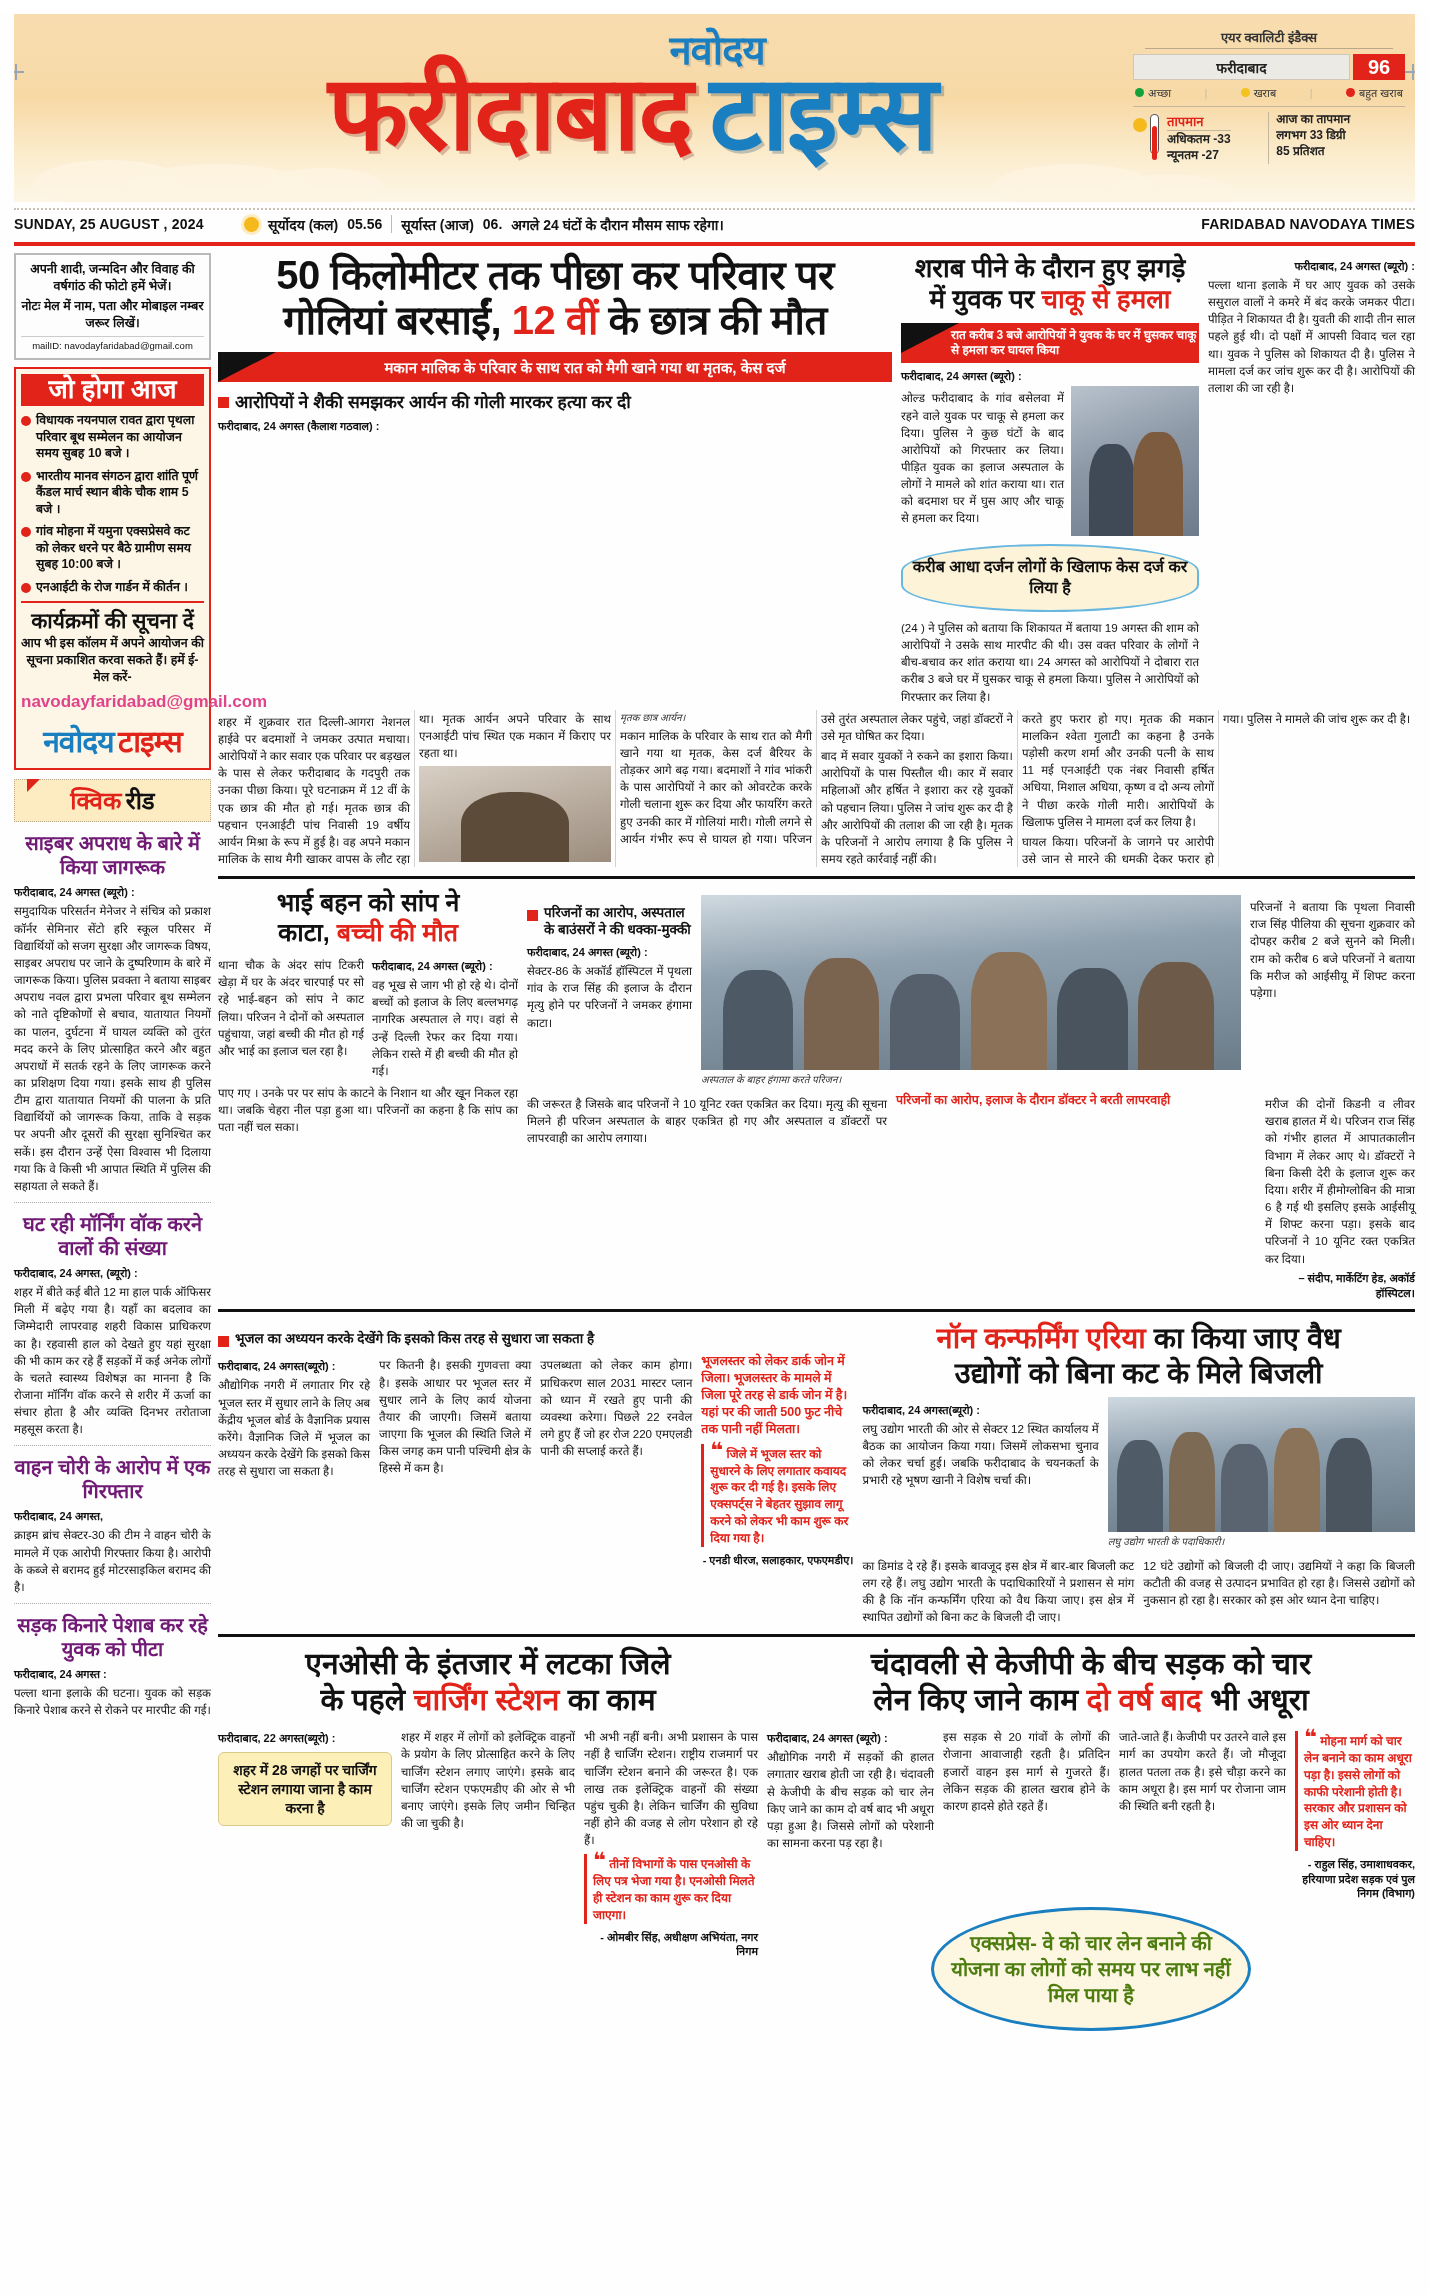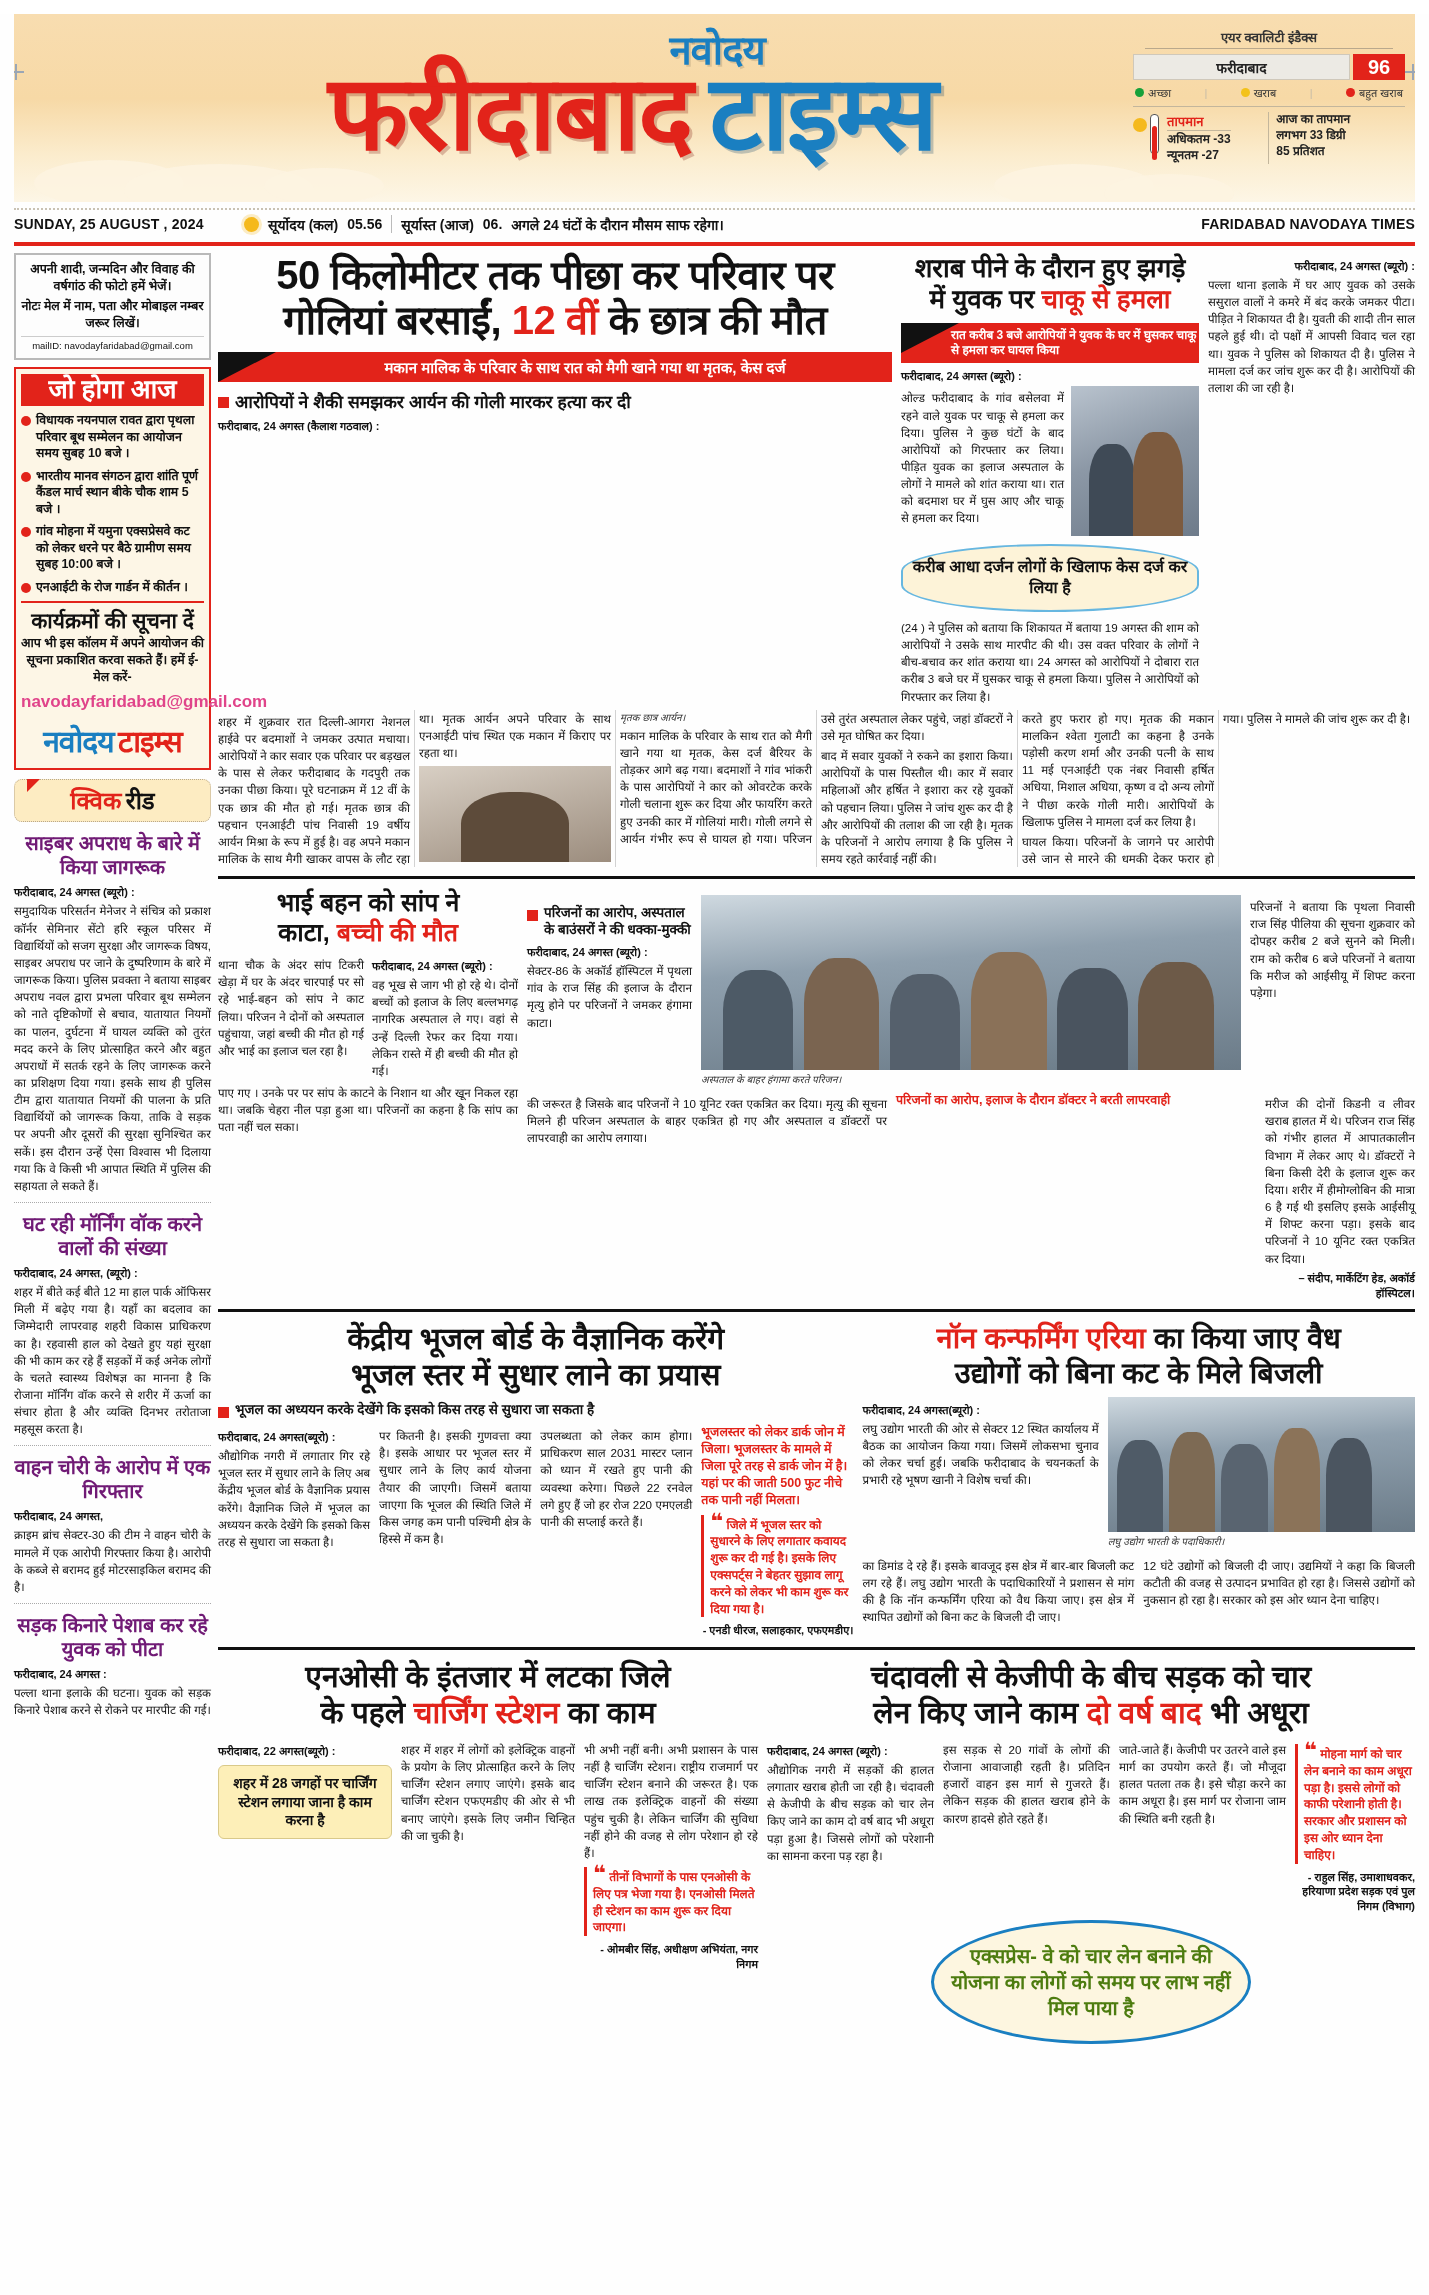--- a/index.html
+++ b/index.html
@@ -144,21 +144,21 @@
   .jo-bullet { width:10px; height:10px; border-radius:50%; background:#e2231a; flex:none; margin-top:4px; }
   .jo-rule { height:2px; background:#e2231a; margin:3px 0 6px 0; }
   .karya-head { text-align:center; font-size:21px; font-weight:bold; color:#111; line-height:1.1; }
   .karya-sub { text-align:center; font-size:12.5px; font-weight:bold; color:#111; line-height:1.35; margin-top:3px; }
   .karya-mail { text-align:center; font-size:17px; font-weight:bold; color:#e0448a; line-height:1.2; margin-top:6px; }
   .nav-logo { text-align:center; margin-top:8px; }
   .nav-logo .a { font-family:"Liberation Serif",serif; font-size:30px; font-weight:bold; color:#1a7fc1; letter-spacing:-1px; }
   .nav-logo .b { font-family:"Liberation Serif",serif; font-size:30px; font-weight:bold; color:#e2231a; letter-spacing:-1px; }
 
   .quick-head {
-    margin-top:9px; background:#fdecc2; border:1px dotted #b9a88c; border-radius:8px;
+    margin-top:9px; background:#fdecc2; border:1px dotted #b9a88c; border-radius:0;
     text-align:center; padding:3px 0 5px 0; position:relative;
   }
   .quick-head .q1 { font-size:24px; font-weight:bold; color:#e2231a; }
   .quick-head .q2 { font-size:24px; font-weight:bold; color:#111; }
   .quick-head:before {
     content:""; position:absolute; left:12px; top:-1px;
     border-left:13px solid #e2231a; border-bottom:13px solid transparent;
   }
 
   .sub-head {
@@ -511,25 +511,20 @@
             </div>
           </div>
         </div>
       </div>
 
       <div class="thick-rule"></div>
 
       <div style="display:flex;gap:9px;margin-top:9px">
 
         <div style="flex:1.15">
-          <div class="h2head" style="font-size:30px">
-            <span>केंद्रीय भूजल बोर्ड के वैज्ञानिक करेंगे</span><br>
-            <span>भूजल स्तर</span>
-            <span>में सुधार लाने का प्रयास</span>
-          </div>
           <div class="sq-head">
             <span class="sq"></span>
             <span class="sq-txt" style="font-size:13.5px">भूजल का अध्ययन करके देखेंगे कि इसको किस तरह से सुधारा जा सकता है</span>
           </div>
           <div style="display:flex;gap:9px;margin-top:6px">
             <div style="flex:1">
               <div class="byline">फरीदाबाद, 24 अगस्त(ब्यूरो) :</div>
               <div class="bodytext">औद्योगिक नगरी में लगातार गिर रहे भूजल स्तर में सुधार लाने के लिए अब केंद्रीय भूजल बोर्ड के वैज्ञानिक प्रयास करेंगे। वैज्ञानिक जिले में भूजल का अध्ययन करके देखेंगे कि इसको किस तरह से सुधारा जा सकता है।</div>
             </div>
             <div style="flex:1">

